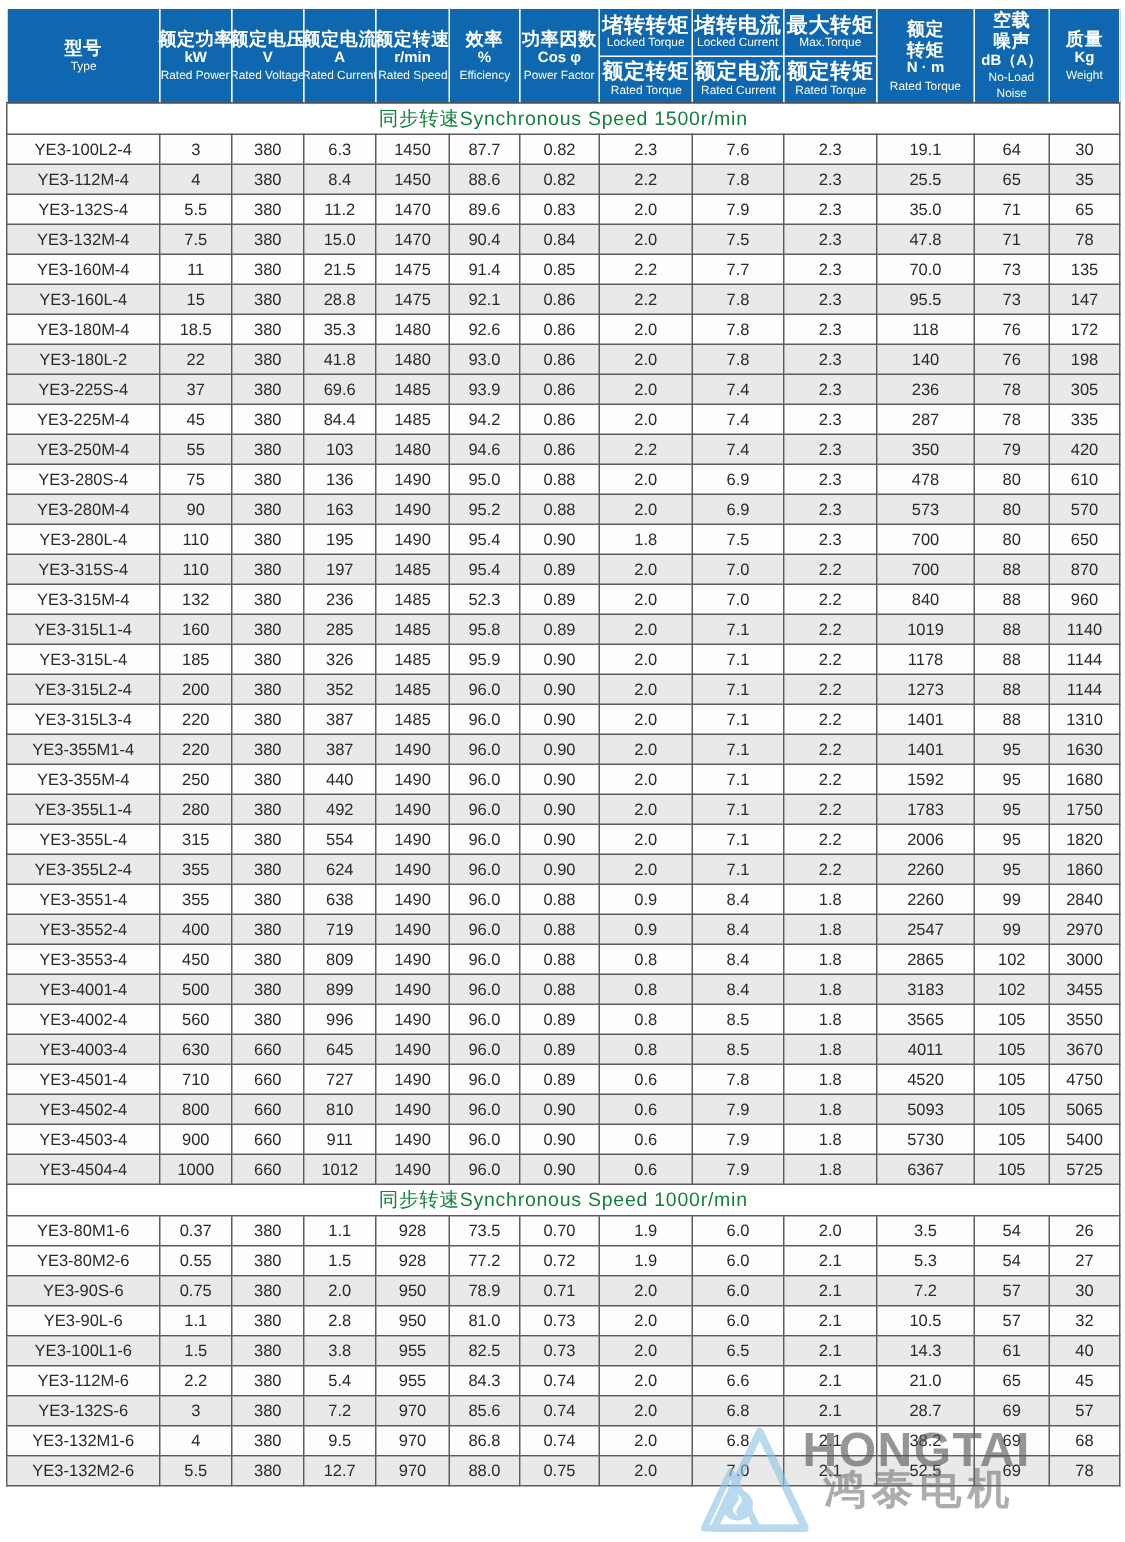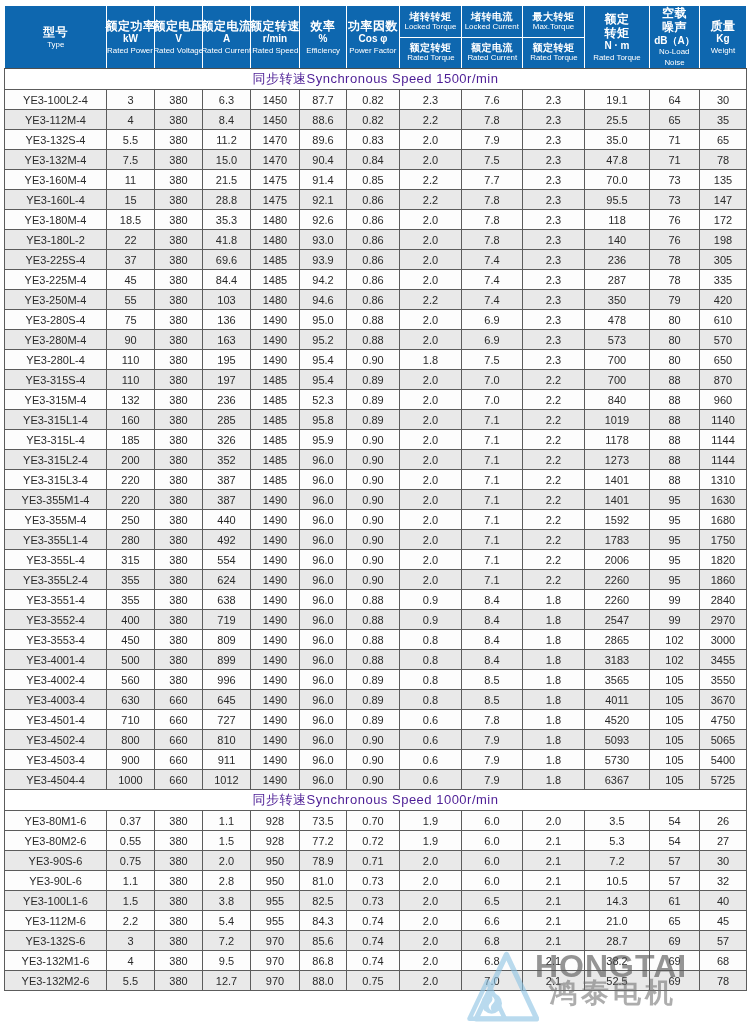--- a/index.html
+++ b/index.html
@@ -14,29 +14,29 @@
   thead th {
     background:#0e67af; color:#fff; padding:0; vertical-align:middle;
     border:1px solid #ffffff; border-bottom:1px solid #4f4f4f; height:62px; font-weight:normal;
   }
   .hc { display:flex; flex-direction:column; justify-content:center; align-items:center; line-height:1.18; height:62px; }
   .cn  { font-size:12px; font-weight:bold; letter-spacing:0.5px; white-space:nowrap; }
   .unit{ font-size:10px; font-weight:bold; }
   .en  { font-size:9px; transform:scale(.88); transform-origin:center; white-space:nowrap; }
   .sub { flex:1; width:100%; display:flex; flex-direction:column; justify-content:center; align-items:center; line-height:1.1; }
   .sub.top { border-bottom:1px solid #ffffff; }
-  .sub .cn { font-size:10px; }
+  .sub .cn { font-size:14px; }
 
   
   tbody td {
     border:1px solid #5c5c5c; text-align:center; font-size:11px; color:#2a2a2a;
     height:19px; padding:0 1px; white-space:nowrap; overflow:hidden; background:#fdfdfd;
   }
   tbody tr.gray td { background:#e9e9e9; }
-  tbody td.section { font-size:13px; height:20px; background:#ffffff; color:#4c1d95; letter-spacing:0.5px; }
+  tbody td.section { font-size:13px; height:20px; background:#ffffff; color:#15803d; letter-spacing:0.5px; }
 
   
   .watermark { position:absolute; left:465px; top:950px; width:276px; height:78px; pointer-events:none; display:flex; align-items:flex-start; }
   .wm-logo { width:74px; height:74px; opacity:.6; flex:0 0 auto; }
   .wm-text { margin-left:-4px; display:flex; flex-direction:column; }
   .wm-en { font-size:32px; font-weight:bold; color:rgba(85,85,85,.62); letter-spacing:1px; line-height:1.0; }
   .wm-cn { font-size:28px; font-weight:bold; color:rgba(105,105,105,.55); letter-spacing:4px; margin:-3px 0 15px 14px; line-height:1.0; }
 </style>
 </head>
 <body>

